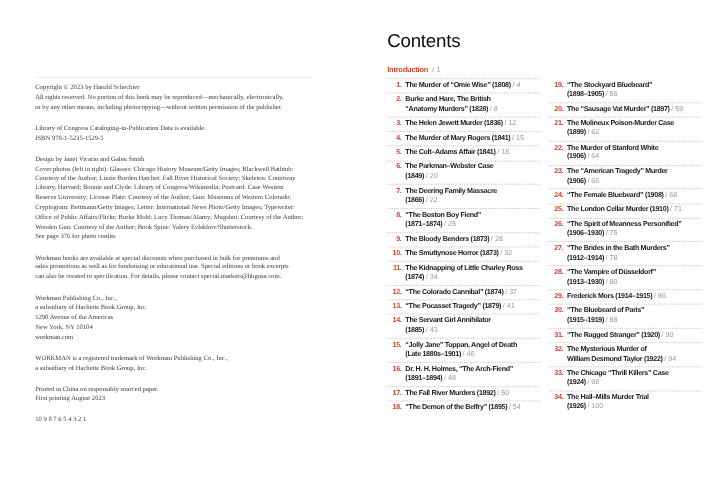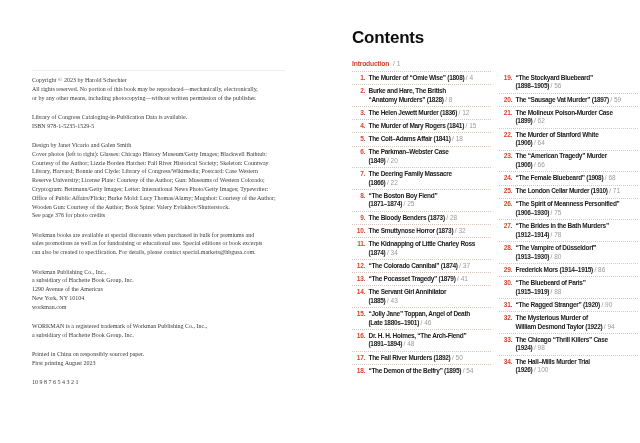--- a/index.html
+++ b/index.html
@@ -5,21 +5,21 @@
   html,body{margin:0;padding:0;background:#ffffff;}
   .canvas{position:relative;width:640px;height:443px;background:#ffffff;overflow:hidden;
           font-family:"Liberation Sans",sans-serif;}
   
   .left-rule{position:absolute;left:32px;top:70px;width:253px;height:1px;background:#f1ede9;}
   .copyright-block{position:absolute;left:32px;top:76px;width:300px;
         font-family:"Liberation Serif",serif;font-size:6px;line-height:8.8px;color:#3a3a3a;}
   .copyright-block p{margin:0 0 10.5px 0;white-space:pre;}
   
   .contents-page{position:absolute;left:352px;top:28px;width:287px;}
-  .contents-title{margin:0 0 9px 0;font-size:17px;font-weight:bold;color:#0d0d0d;
+  .contents-title{margin:0 0 9px 0;font-size:17px;font-weight:normal;color:#0d0d0d;
         letter-spacing:-0.2px;font-family:"Liberation Sans",sans-serif;}
   .toc-intro{width:139px;font-size:6.8px;font-weight:bold;color:#d7432d;
         padding:3px 0 4px 0;border-bottom:1px dotted #d9c5c1;letter-spacing:-0.2px;}
   .toc-intro .page{margin-left:2px;}
   .toc-columns{display:flex;gap:8px;margin-top:0;}
   .toc-col{width:139px;}
   .toc-entry{display:flex;padding:1.8px 0;font-size:6.5px;line-height:8.6px;
         letter-spacing:-0.3px;}
   .toc-col .toc-entry + .toc-entry{border-top:1px dotted #d9c5c1;}
   .toc-entry .num{min-width:13px;text-align:right;margin-right:3.5px;

